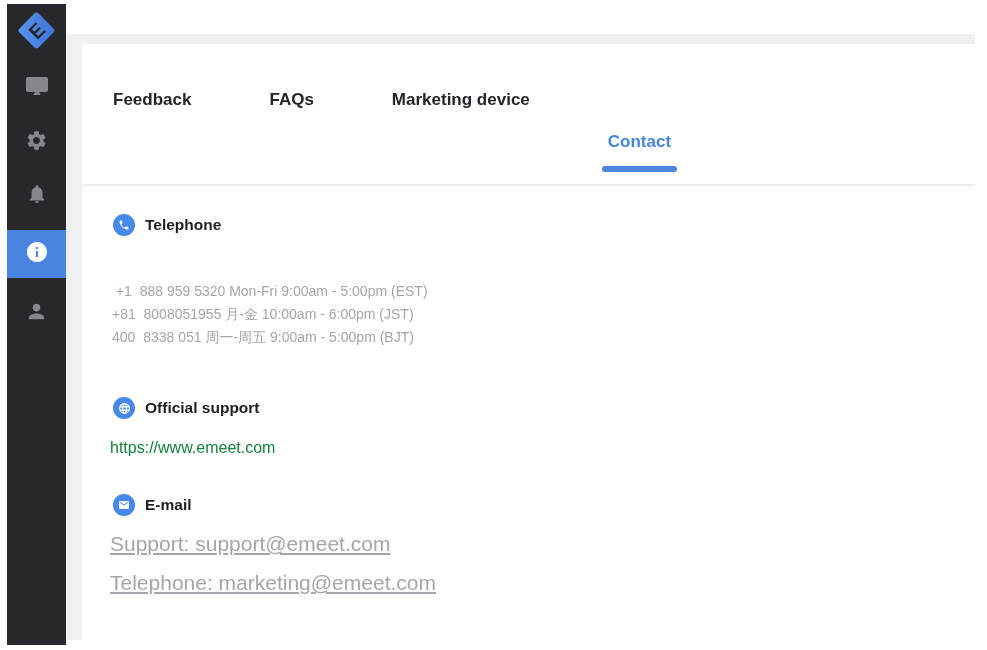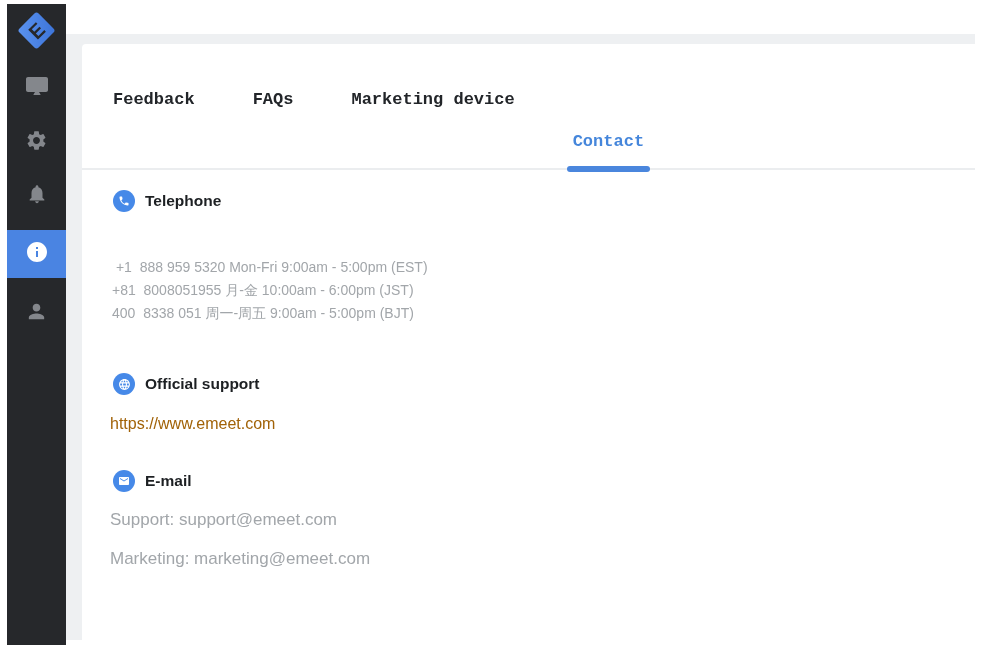--- a/index.html
+++ b/index.html
@@ -19,45 +19,45 @@
   .nav-item svg { fill:#84878c; }
   .nav-item.active { background:#4a84e2; }
   .nav-item.active svg { fill:#ffffff; }
 
   
   .backdrop { position:absolute; left:66px; top:34px; width:909px; height:606px; background:#eef0f2; }
   .card { position:absolute; left:82px; top:44px; width:893px; height:606px;
           background:#ffffff; border-top-left-radius:4px; }
 
   
-  .tabbar { display:flex; gap:58px; padding:46px 0 0 31px; border-bottom:2px solid #ebedef;font-family:Liberation Mono, monospace; }
+  .tabbar { display:flex; gap:78px; padding:46px 0 16px 31px; border-bottom:2px solid #ebedef; }
   .tab { font-size:17px; font-weight:bold; color:#222529; line-height:20px;
          padding-bottom:16px; position:relative; cursor:pointer; white-space:nowrap; }
   .tab.active { color:#4586db;margin-top:42px; }
   .tab.active::after { content:""; position:absolute; left:-6px; right:-6px; bottom:-4px;
                        height:6px; background:#4a86dd; border-radius:3px; }
 
   
   .section-head { display:flex; align-items:center; gap:10px; margin-left:31px; }
   .icon-circle { width:22px; height:22px; border-radius:50%; background:#4689e8; flex:0 0 auto;
                  display:flex; align-items:center; justify-content:center; }
   .icon-circle svg { fill:#ffffff; }
   .section-title { font-size:15.5px; font-weight:bold; color:#1d2023; }
 
-  .head-telephone { margin-top:20px; }
+  .head-telephone { margin-top:28px; }
   .phone-lines { margin:44px 0 0 30px; }
   .phone-lines div { font-size:14px; line-height:23px; color:#a2a6aa; white-space:pre; }
 
   .head-website { margin-top:48px; }
   .website-link { display:inline-block; margin:20px 0 0 28px; font-size:16px; line-height:18px;
-                  color:#a16207; text-decoration:none; cursor:pointer; }
+                  color:#15803d; text-decoration:none; cursor:pointer; }
 
   .head-email { margin-top:37px; }
   .email-lines { margin:19px 0 0 28px; }
-  .email-lines div { font-size:17px; line-height:18px; color:#a2a6aa; }
+  .email-lines div { font-size:21px; line-height:18px; color:#a2a6aa;text-decoration:underline; }
   .email-lines div + div { margin-top:21px; }
 </style>
 </head>
 <body>
 
 <div class="screen">
 
   <div class="sidebar">
     <div class="logo-wrap">
       <div class="logo-diamond">
@@ -148,17 +148,17 @@
     <div class="section-head head-email">
       <span class="icon-circle">
         <svg width="12" height="12" viewBox="0 0 24 24">
             <path d="M20 4H4c-1.1 0-1.99.9-1.99 2L2 18c0 1.1.9 2 2 2h16c1.1 0 2-.9 2-2V6c0-1.1-.9-2-2-2zm0 4l-8 5-8-5V6l8 5 8-5v2z"></path>
           </svg>
       </span>
       <span class="section-title">E-mail</span>
     </div>
     <div class="email-lines">
       <div>Support: support@emeet.com</div>
-      <div>Marketing: marketing@emeet.com</div>
+      <div>Telephone: marketing@emeet.com</div>
     </div>
 
   </div>
 </div>
 
 </body></html>

